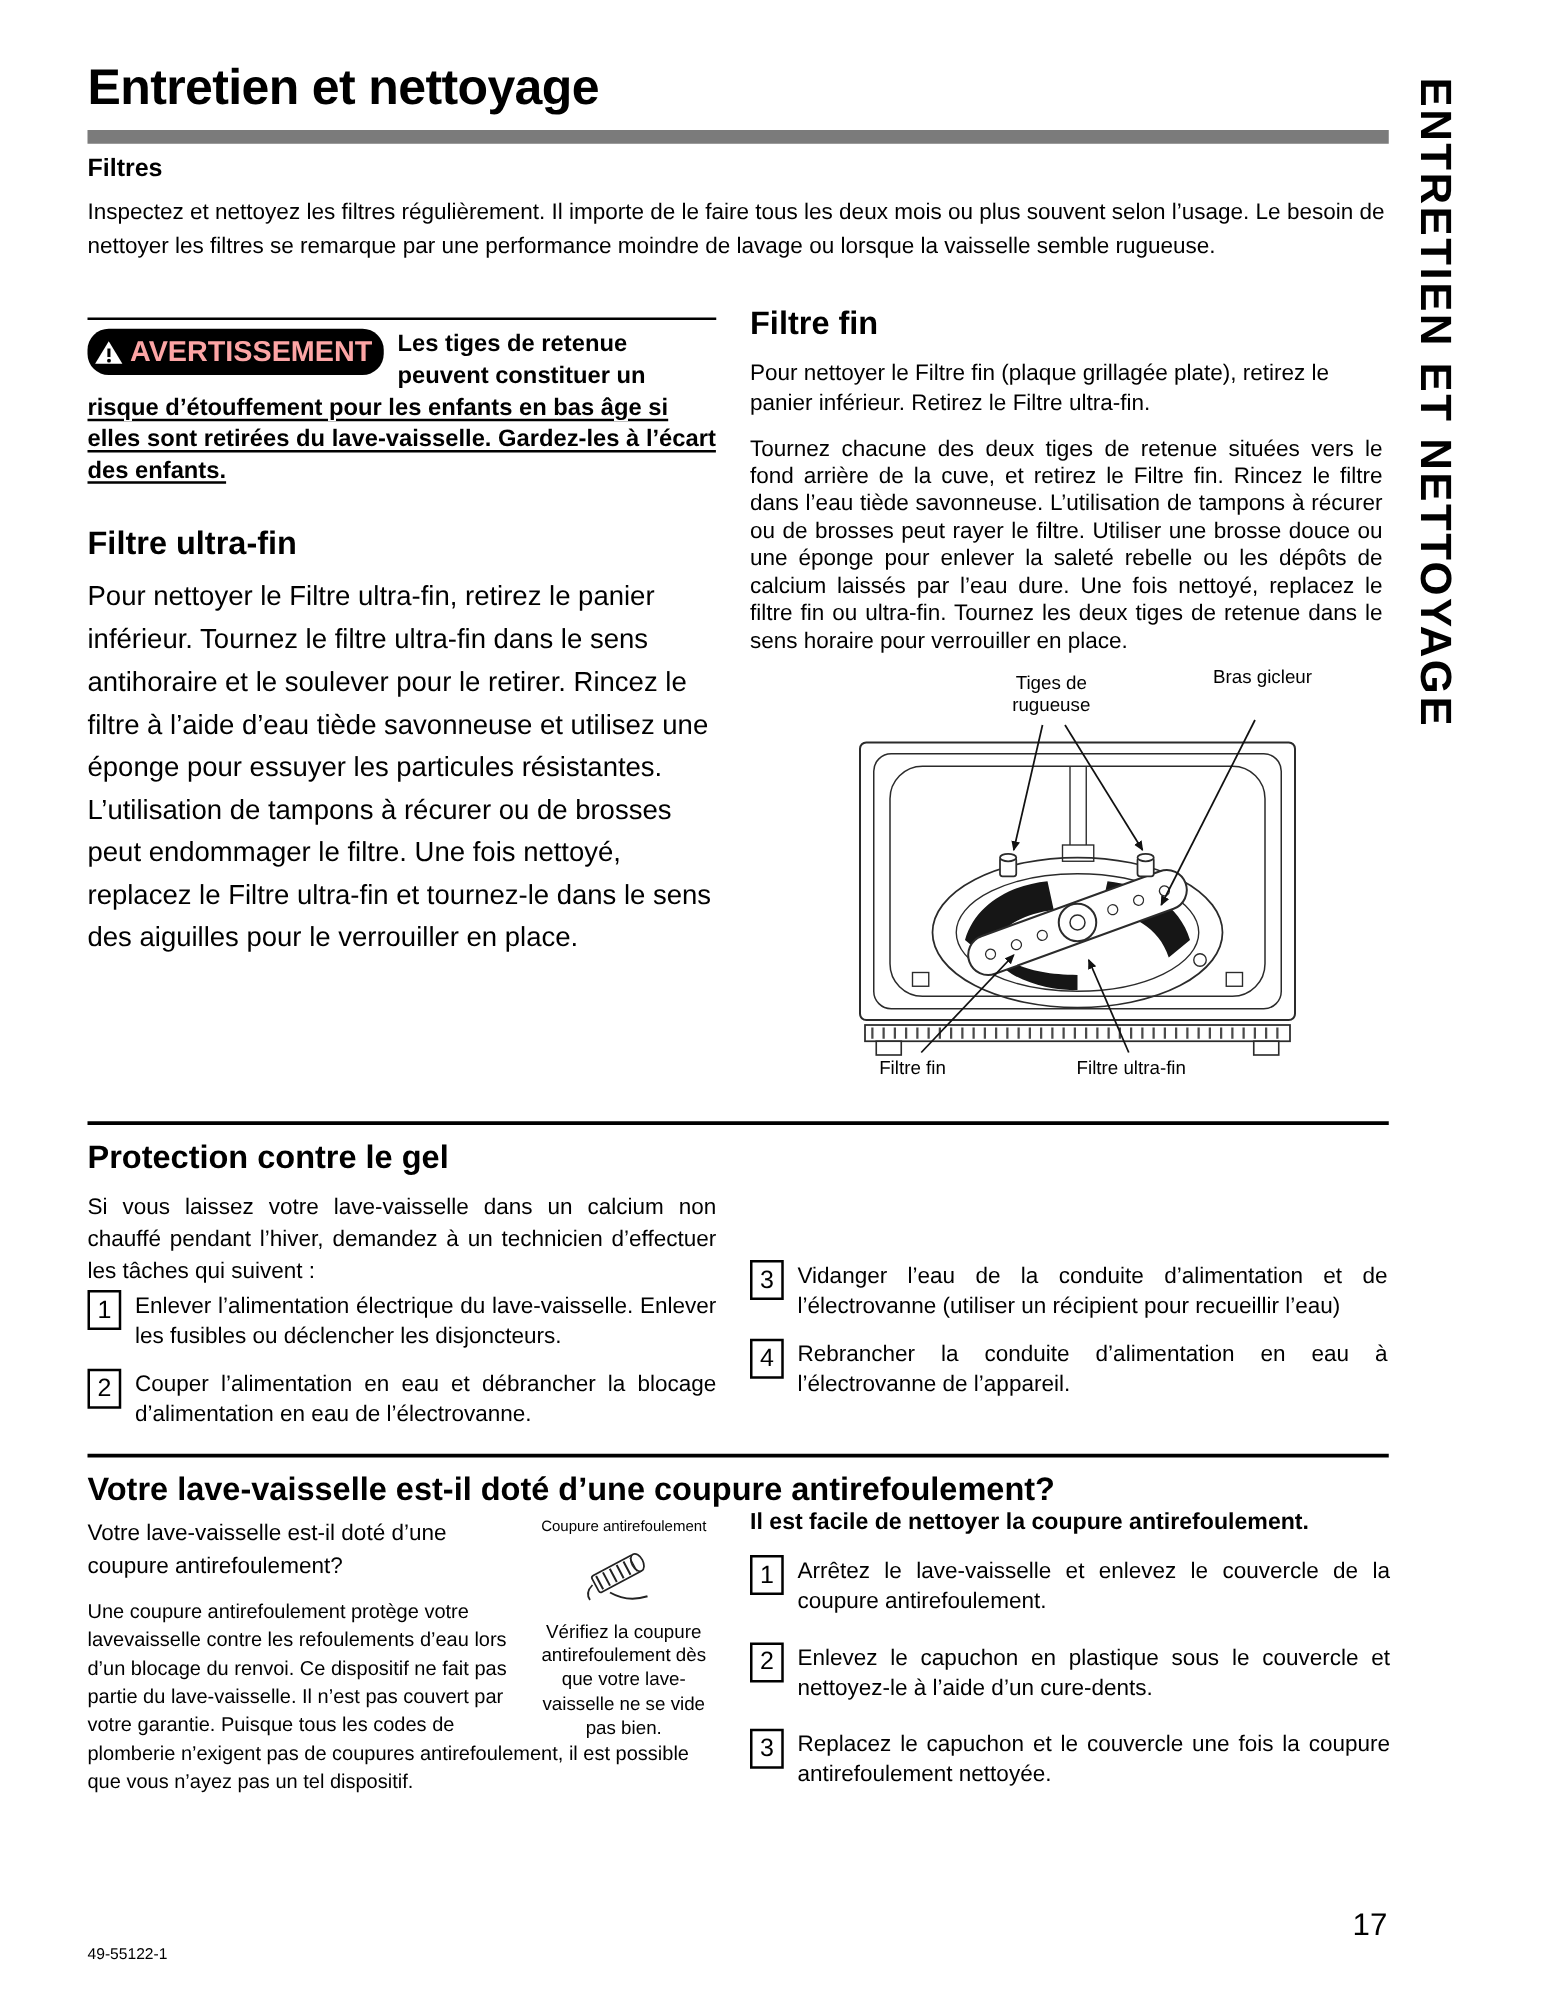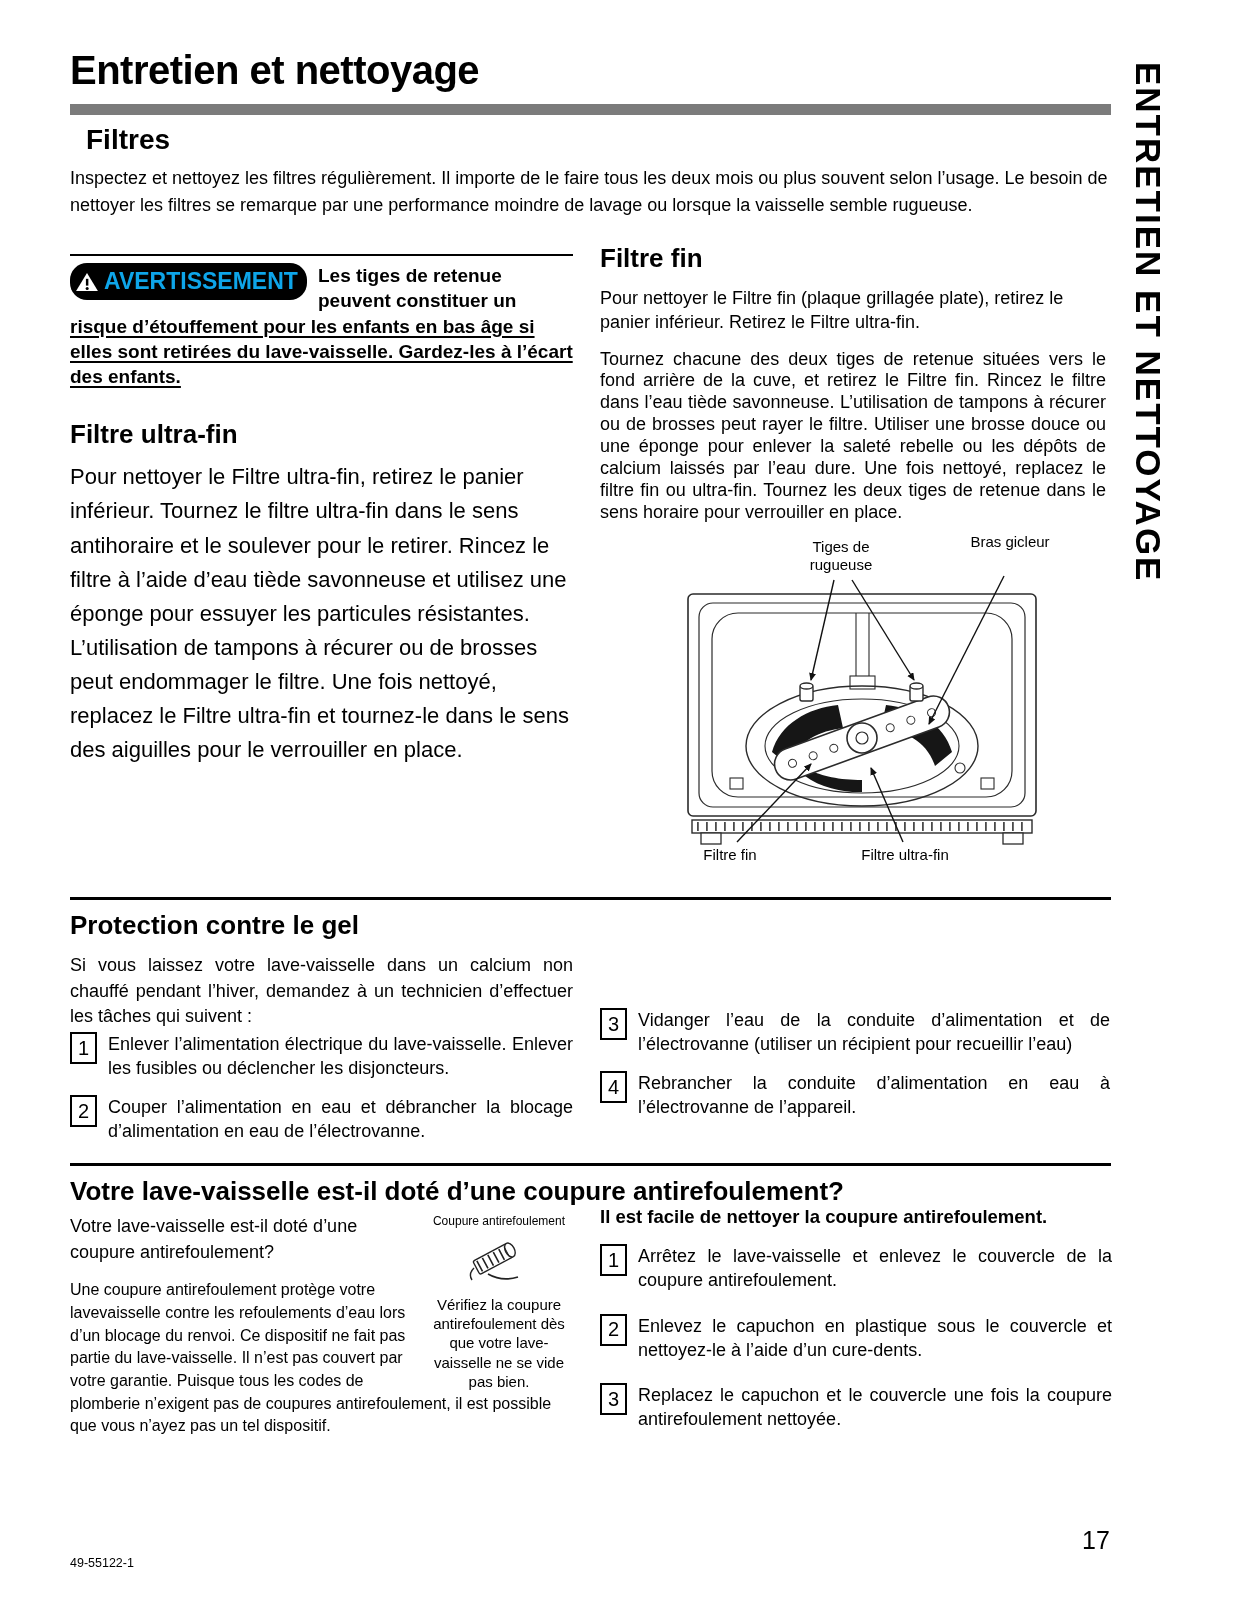--- a/index.html
+++ b/index.html
@@ -7,27 +7,27 @@
         font-family:"Liberation Sans", sans-serif;overflow:hidden;}
 
   
   .page-title{position:absolute;left:70px;top:48px;margin:0;font-size:40px;font-weight:bold;letter-spacing:-0.5px;}
   .title-bar{position:absolute;left:70px;top:104px;width:1041px;height:11px;background:#7b7b7b;}
   .side-label{position:absolute;left:1128px;top:62px;writing-mode:vertical-rl;font-size:35px;
               font-weight:bold;letter-spacing:2px;white-space:nowrap;}
 
   
   .filters-intro{position:absolute;left:70px;top:124px;width:1041px;}
-  .filters-intro h2{margin:0 0 9px 16px;font-size:28px;}
+  .filters-intro h2{margin:0 0 9px 0;font-size:20px;}
   .filters-intro p{margin:0;font-size:18px;line-height:1.52;}
 
   
   .col-left{position:absolute;left:70px;top:254px;width:503px;}
   .warning{display:flow-root;border-top:2px solid #000;padding-top:7px;}
-  .warn-label{float:left;width:237px;height:37px;background:#000;color:#0ea5e9;display:flex;align-items:center;
+  .warn-label{float:left;width:237px;height:37px;background:#000;color:#fca5a5;display:flex;align-items:center;
               gap:5px;padding-left:5px;box-sizing:border-box;font-size:23px;font-weight:bold;
               margin-right:11px;margin-bottom:5px;border-radius:17px;}
   .warn-text{margin:0;font-size:19px;font-weight:bold;line-height:1.33;}
   .warn-text .u{text-decoration:underline;text-decoration-thickness:1.5px;text-underline-offset:3px;}
   .ultra-h{margin:30px 0 10px 0;font-size:26px;}
   .ultra-b{margin:0;font-size:22px;line-height:1.55;}
 
   
   .col-right{position:absolute;left:600px;top:243px;width:506px;}
   .col-right h3{margin:0 0 12px 0;font-size:26px;}

